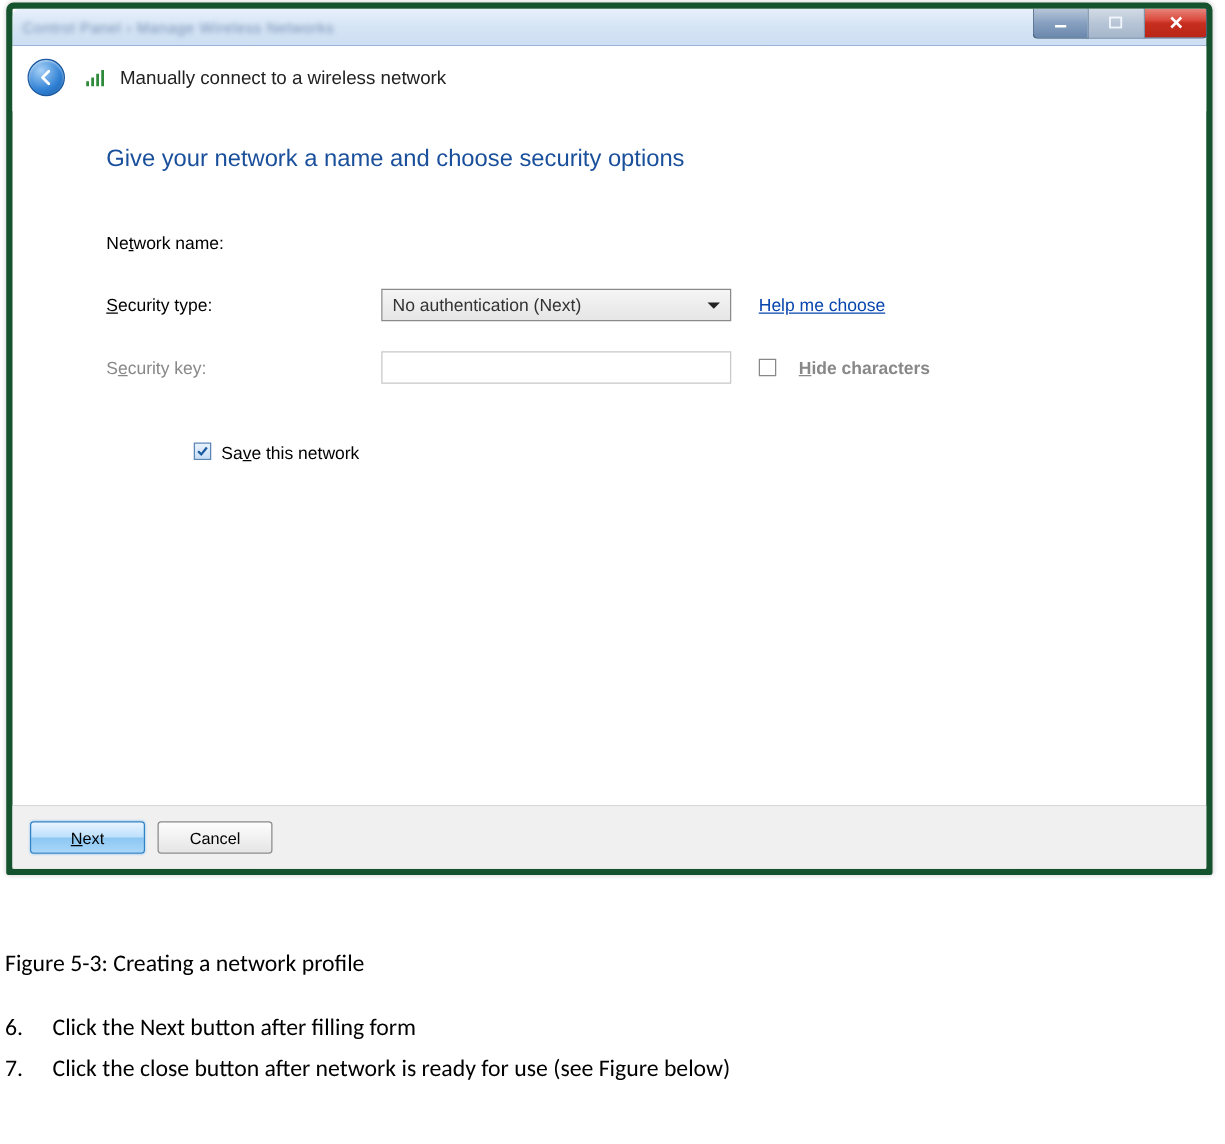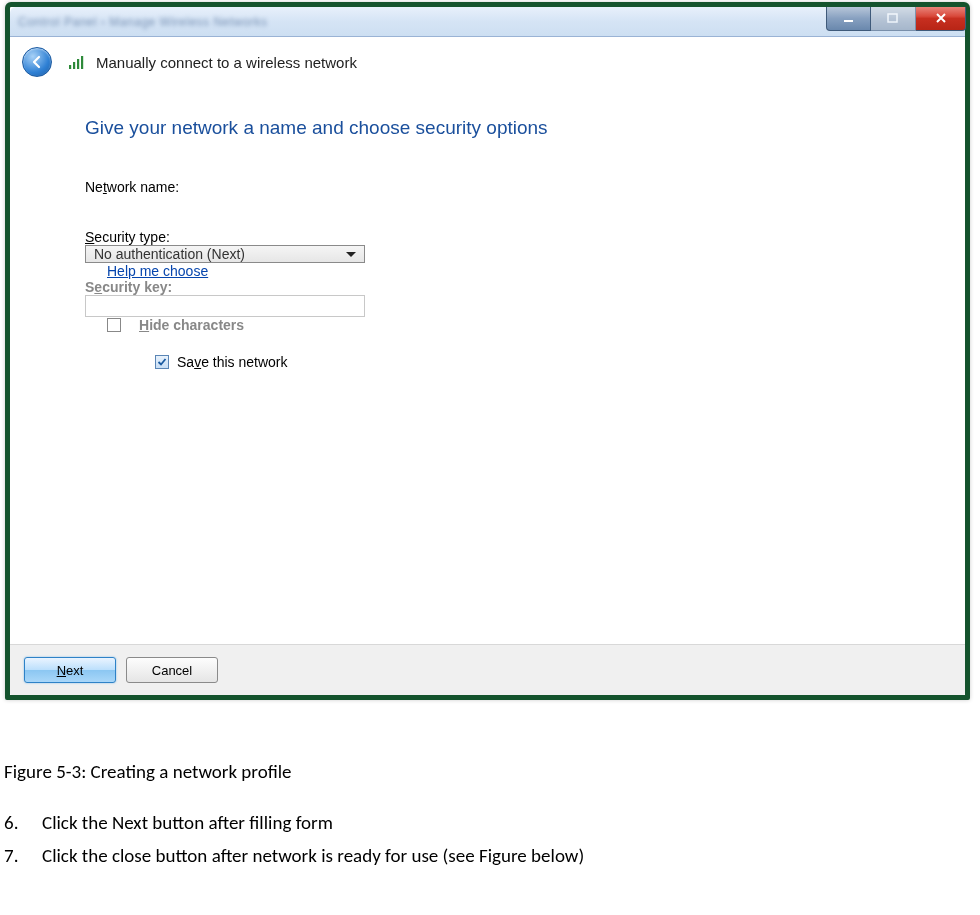--- a/index.html
+++ b/index.html
@@ -104,30 +104,30 @@
     padding: 28px 70px 10px 75px;
     height: 555px;
   }
   .heading {
     font-size: 19px;
     color: #1a4f9c;
     margin-bottom: 40px;
   }
   .form-row {
     display: flex;
+    align-items: center;
     margin-bottom: 20px;
     height: 30px;
-    flex-direction: column;
   }
   .form-label {
     width: 220px;
     font-size: 14px;
     color: #000;
   }
-  .form-label.disabled { color: #888; font-weight: bold; }
+  .form-label.disabled { color: #888; }
   .text-input {
     width: 280px;
     height: 26px;
     border: 1px solid #7aa8d8;
     font-size: 14px;
     padding: 2px 6px;
     font-family: "Segoe UI", Tahoma, sans-serif;
     background: #fff;
   }
   .text-input.disabled {
@@ -178,21 +178,20 @@
   }
   .chk.checked {
     background: linear-gradient(to bottom, #e8f2fc, #c8def5);
     border-color: #5a85b5;
   }
   .chk.checked svg { width: 10px; height: 10px; }
   .save-row {
     margin-top: 45px;
     margin-left: 70px;
     display: flex;
-    align-items: center;
     gap: 8px;
     font-size: 14px;
     color: #000;
   }
   .button-bar {
     border-top: 1px solid #d8d8d8;
     background: #f0f0f0;
     padding: 12px 14px;
     display: flex;
     gap: 10px;

